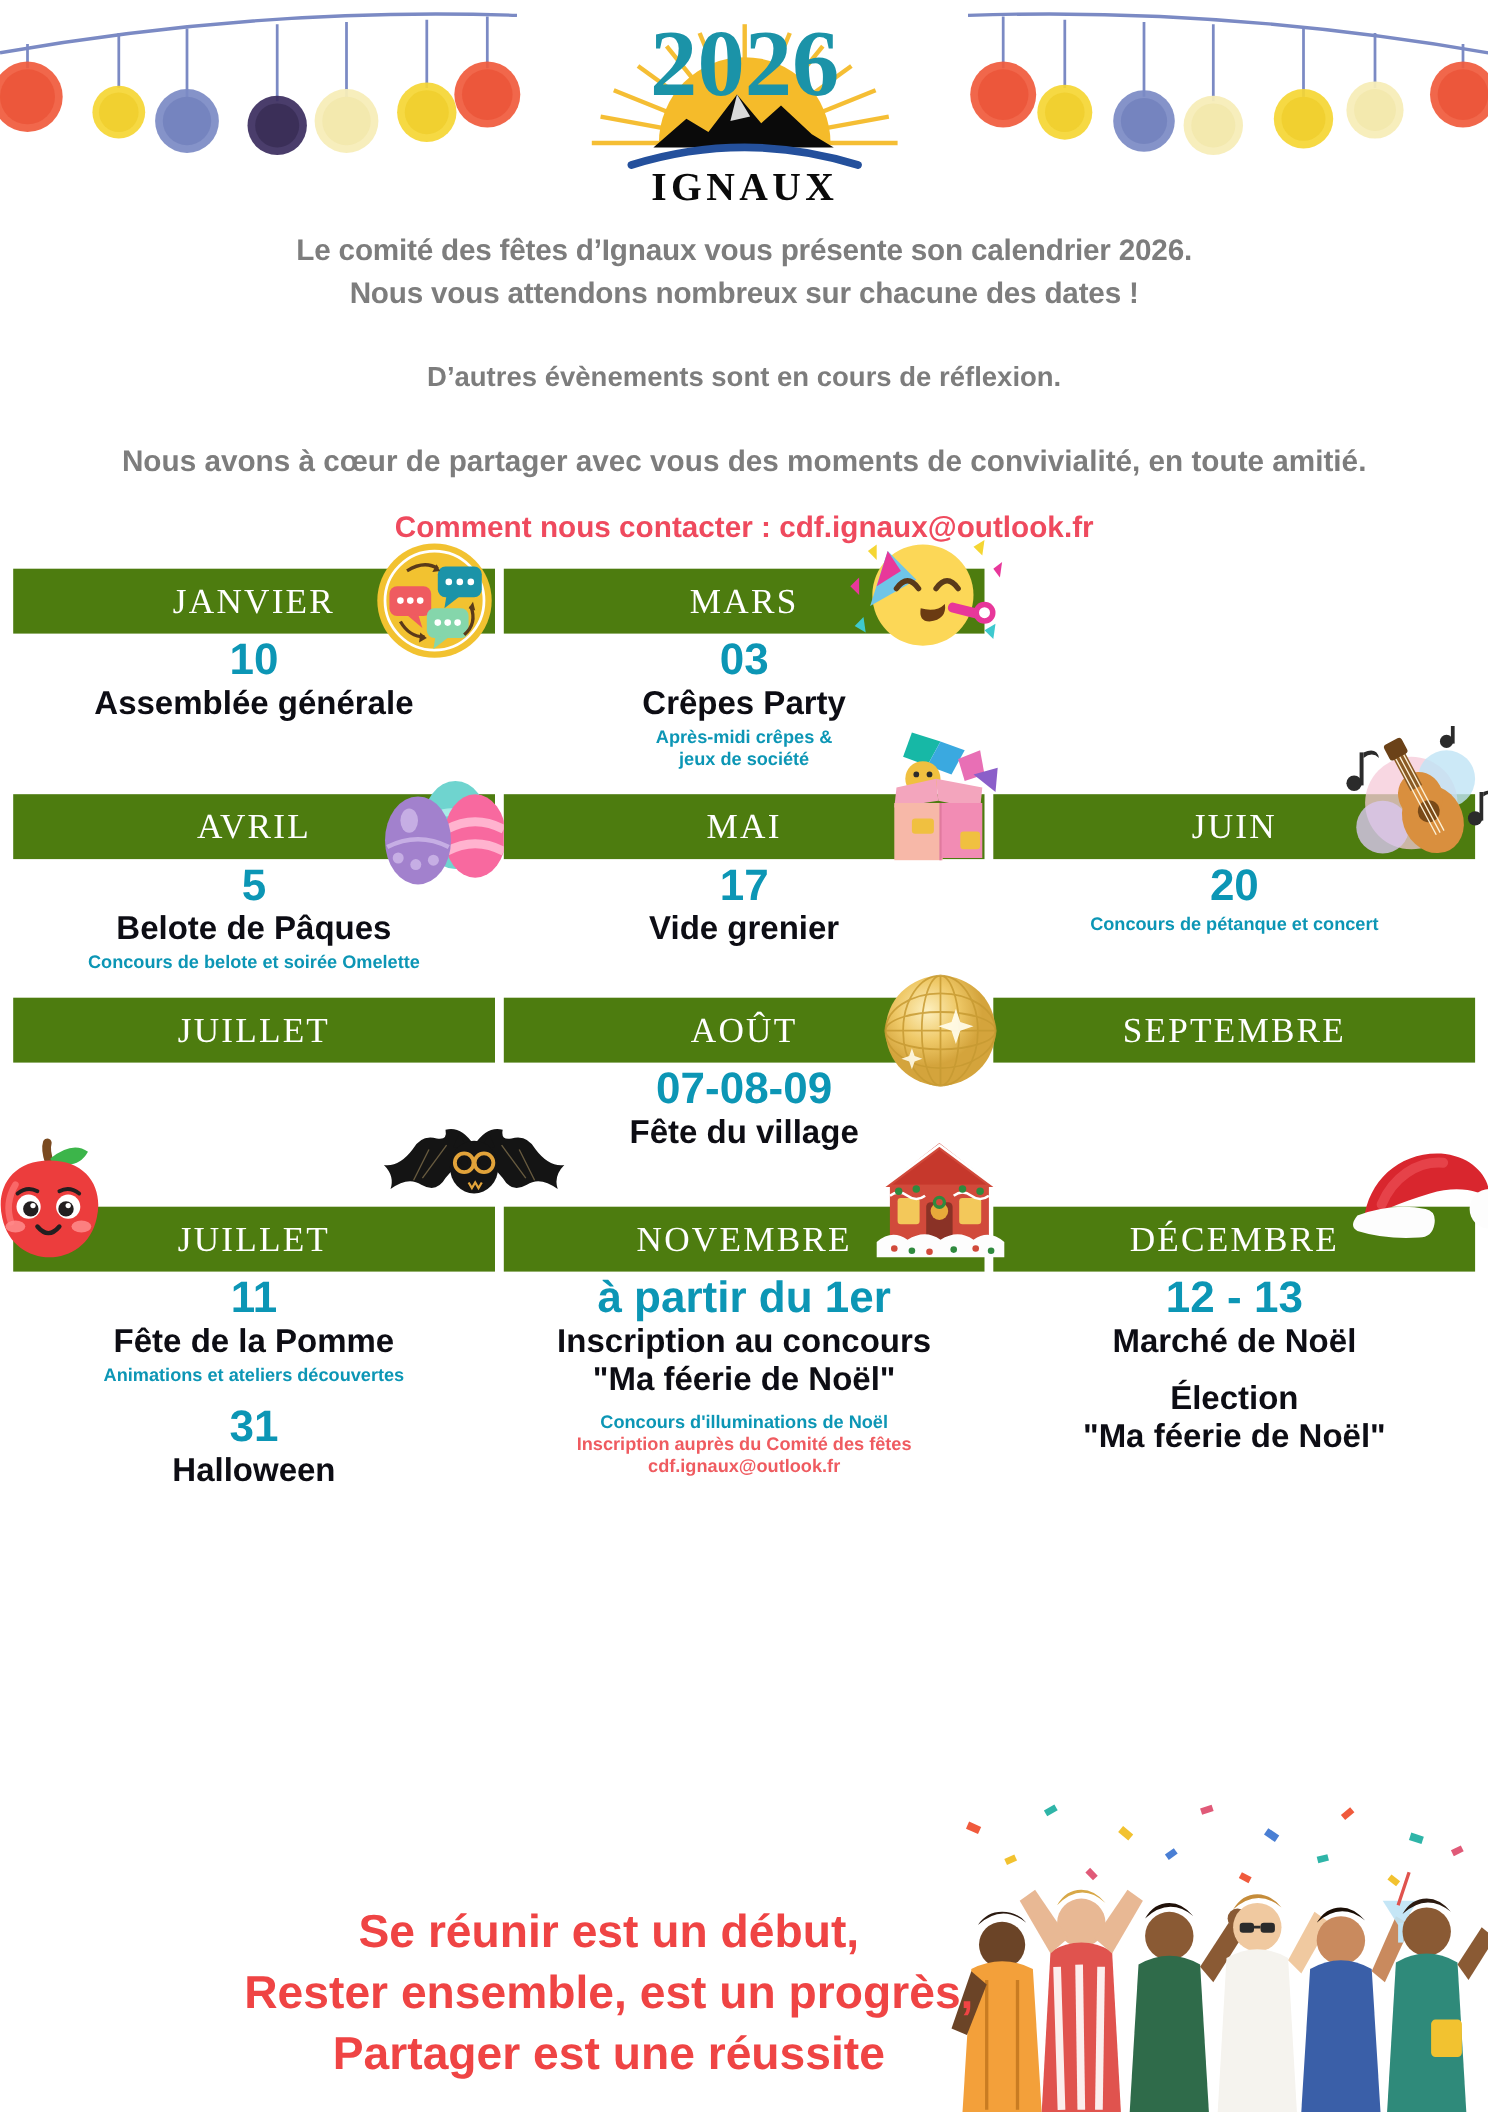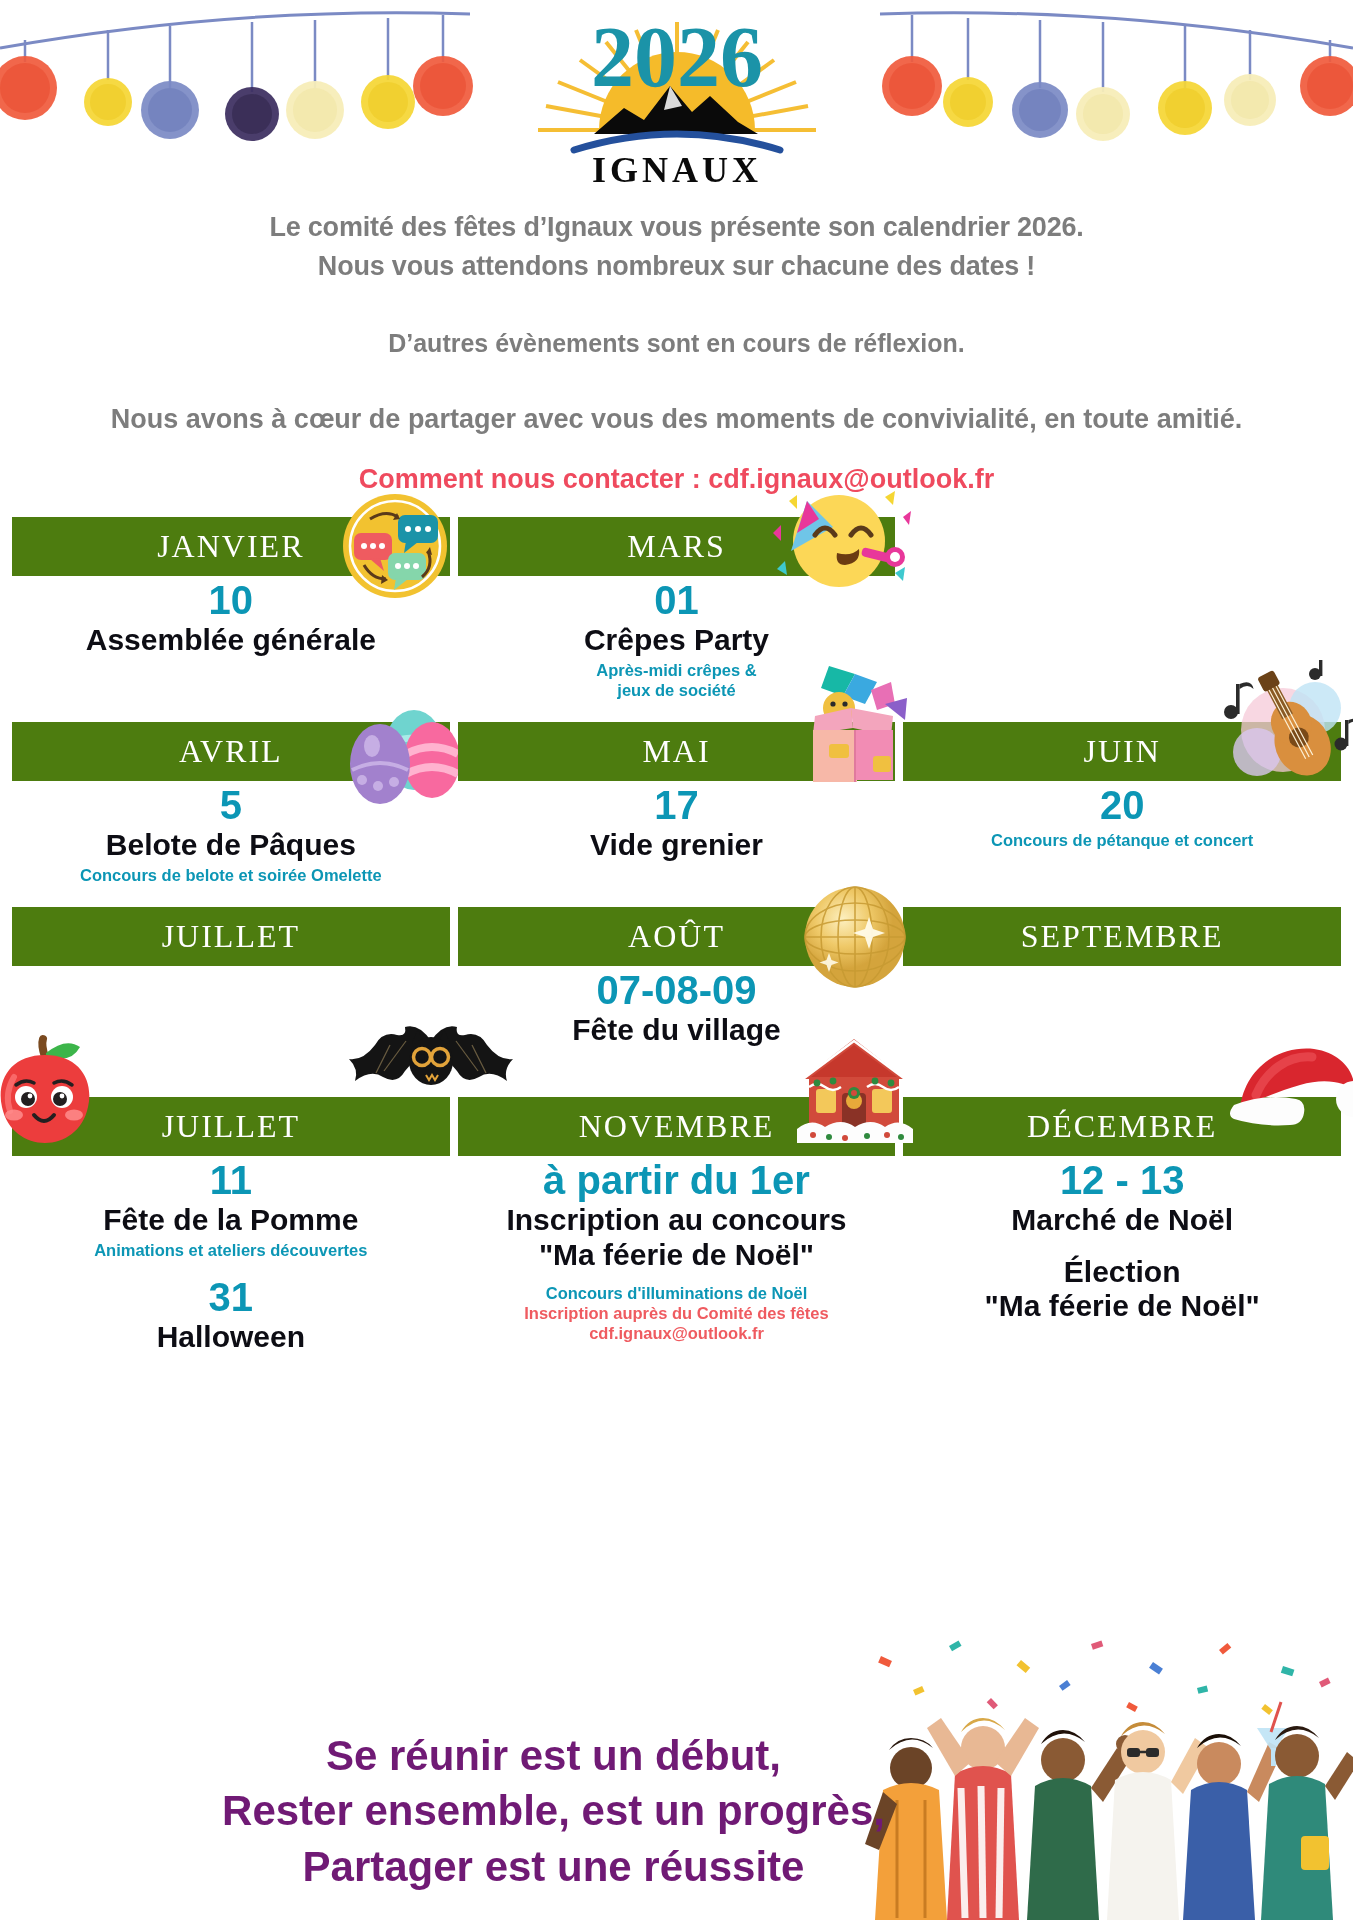--- a/index.html
+++ b/index.html
@@ -141,21 +141,21 @@
   }
 
   
   .footer {
     position: absolute;
     left: 0;
     bottom: 26px;
     width: 100%;
   }
   .slogan {
-    color: #701a75;
+    color: #ef4444;
     font-weight: bold;
     font-stretch: condensed;
     font-size: 42px;
     line-height: 1.32;
     text-align: center;
     padding-left: 20px;
     padding-right: 300px;
     position: relative;
     z-index: 3;
     margin-left: 34px;
@@ -301,21 +301,21 @@
           <path d="M92,64 L86,62 L90,56 Z" fill="#5a3a1a"></path>
           <path d="M24,74 Q32,88 46,88" stroke="#5a3a1a" stroke-width="3" fill="none"></path>
           <path d="M42,84 L48,89 L41,93 Z" fill="#5a3a1a"></path>
         </svg>
       </div>
     </div>
 
 
     <div class="cal-cell">
       <div class="month-banner">MARS</div>
-      <div class="day">01</div>
+      <div class="day">03</div>
       <div class="event-title">Crêpes Party</div>
       <div class="event-sub" style="white-space:pre-line;">Après-midi crêpes &amp;
 jeux de société</div>
       <div class="decor" style="right:-18px; top:-36px;">
         <svg width="150" height="120" viewBox="0 0 150 120">
           <g fill="#e8379a">
               <polygon points="6,52 14,44 14,60"></polygon>
               <polygon points="136,36 144,30 142,44"></polygon>
             </g>
           <polygon points="10,88 18,80 20,94" fill="#3ec9cf"></polygon>

